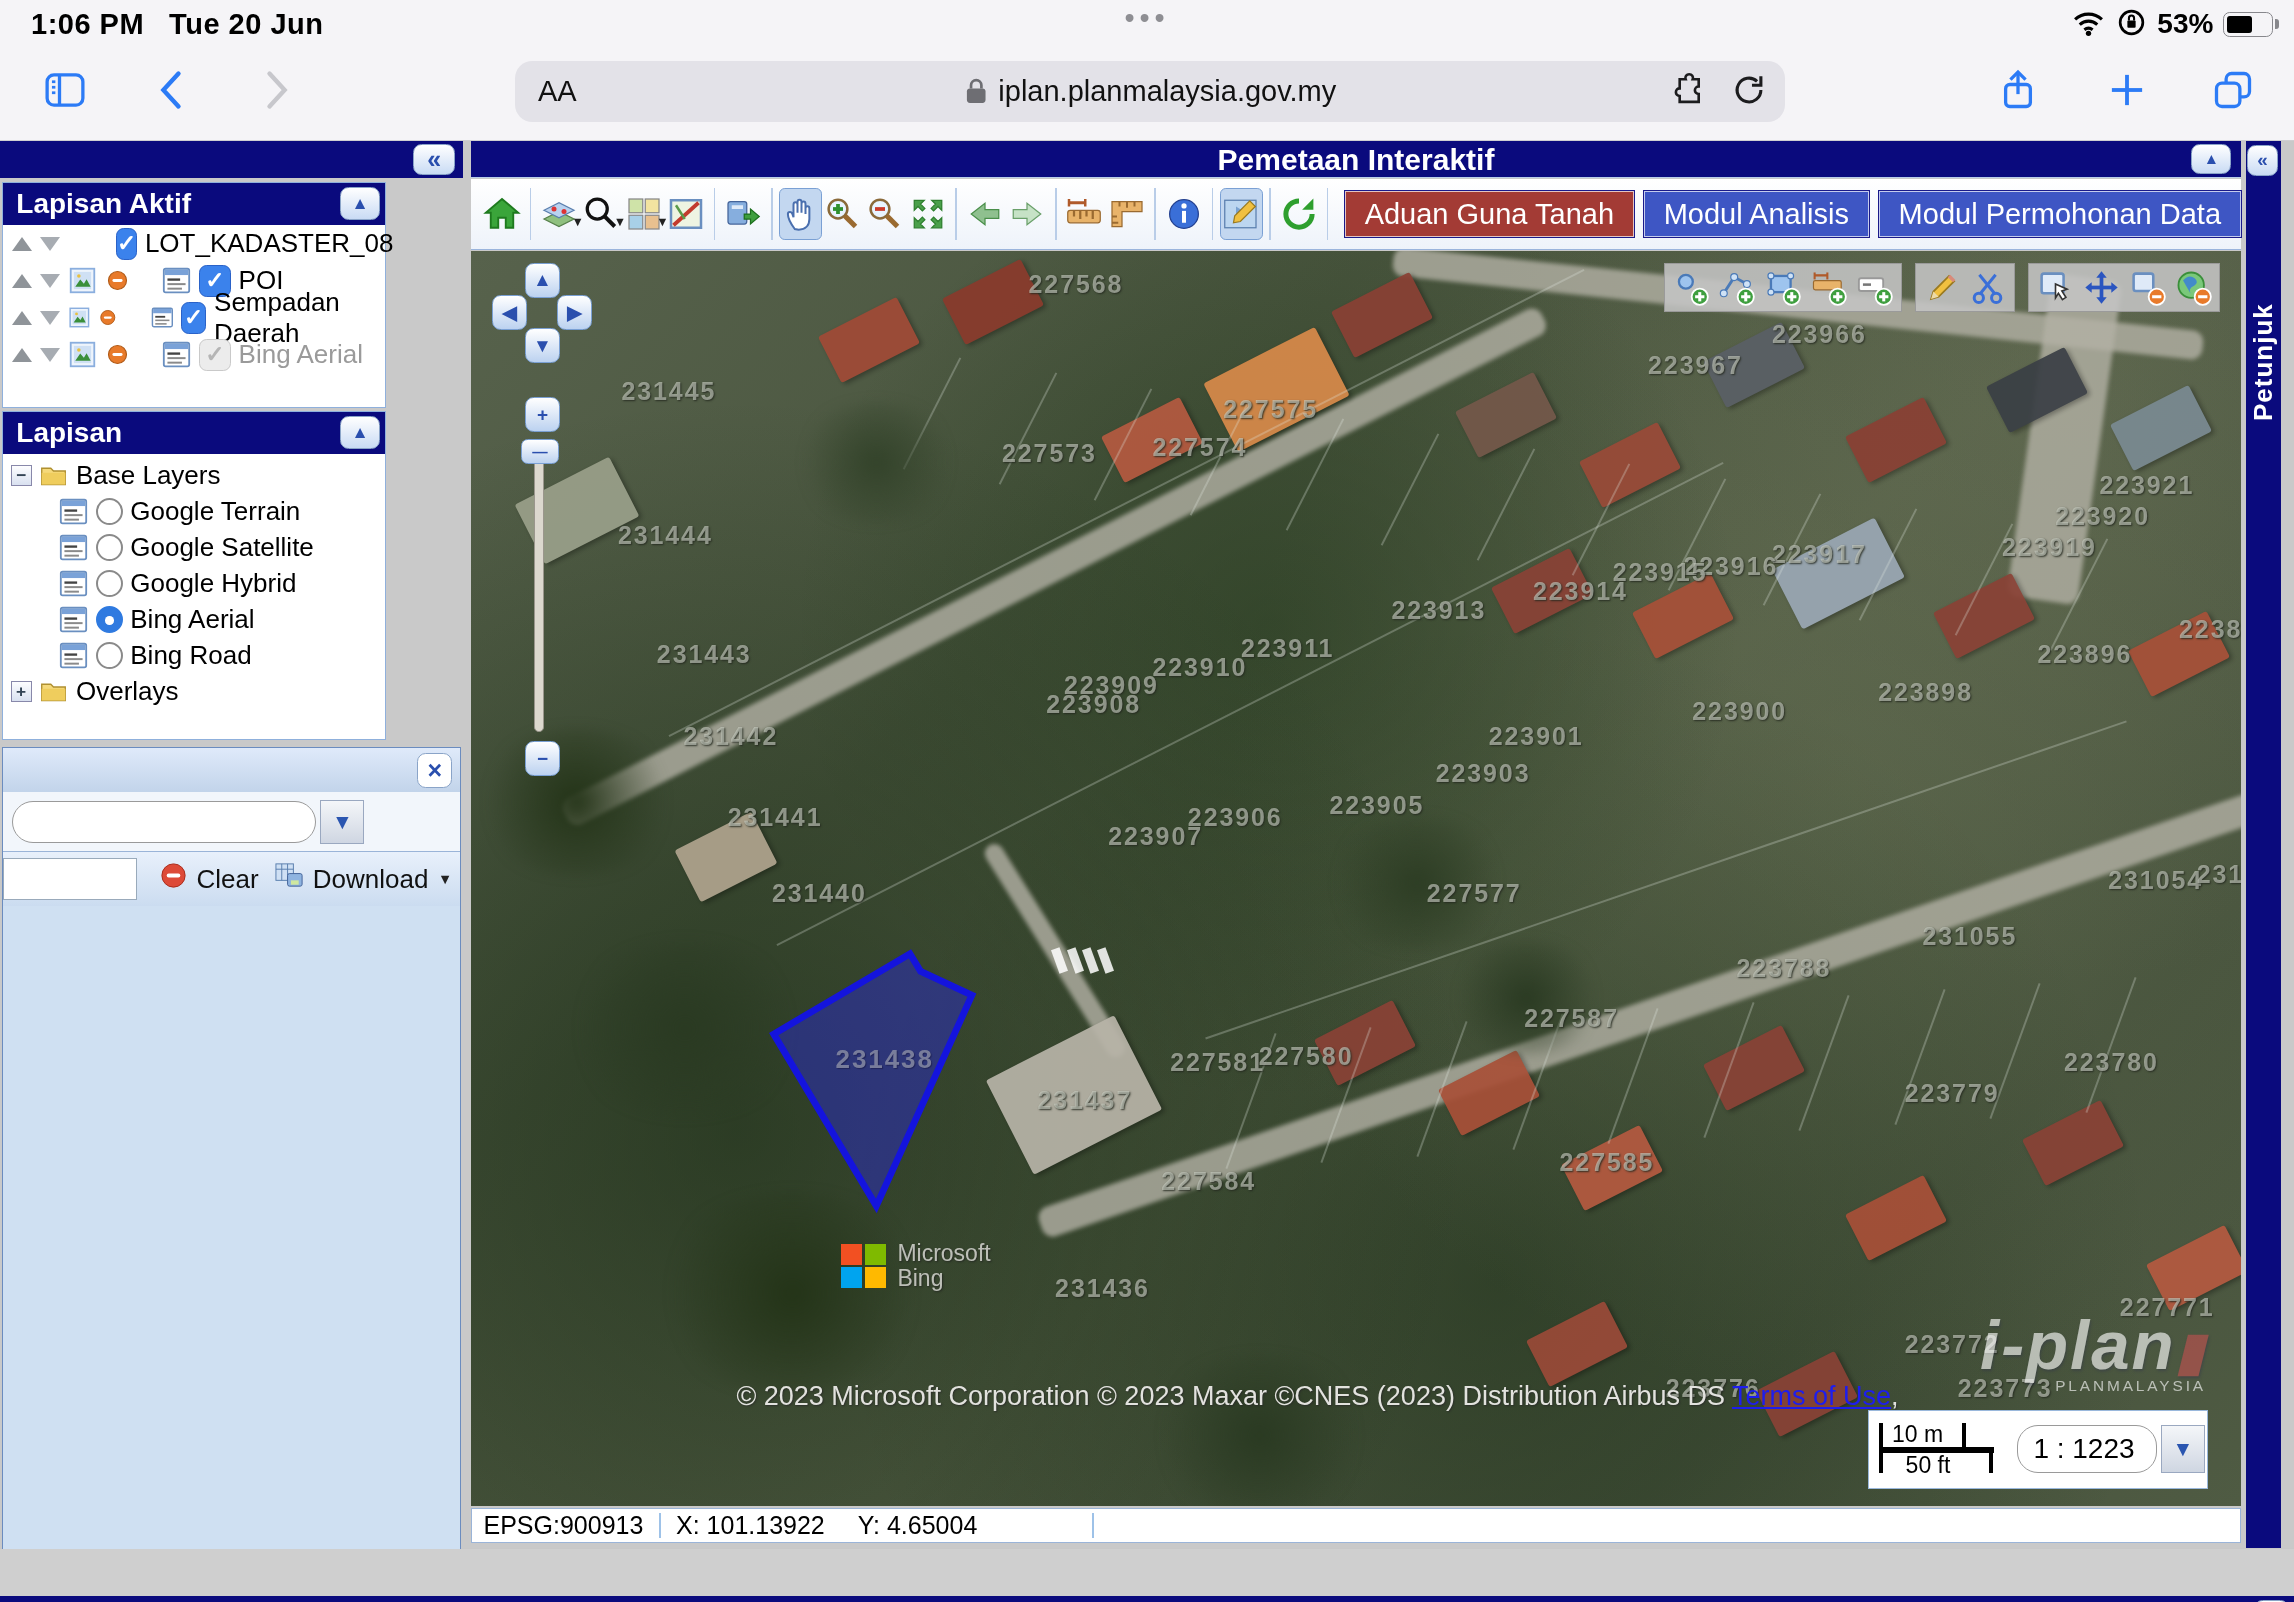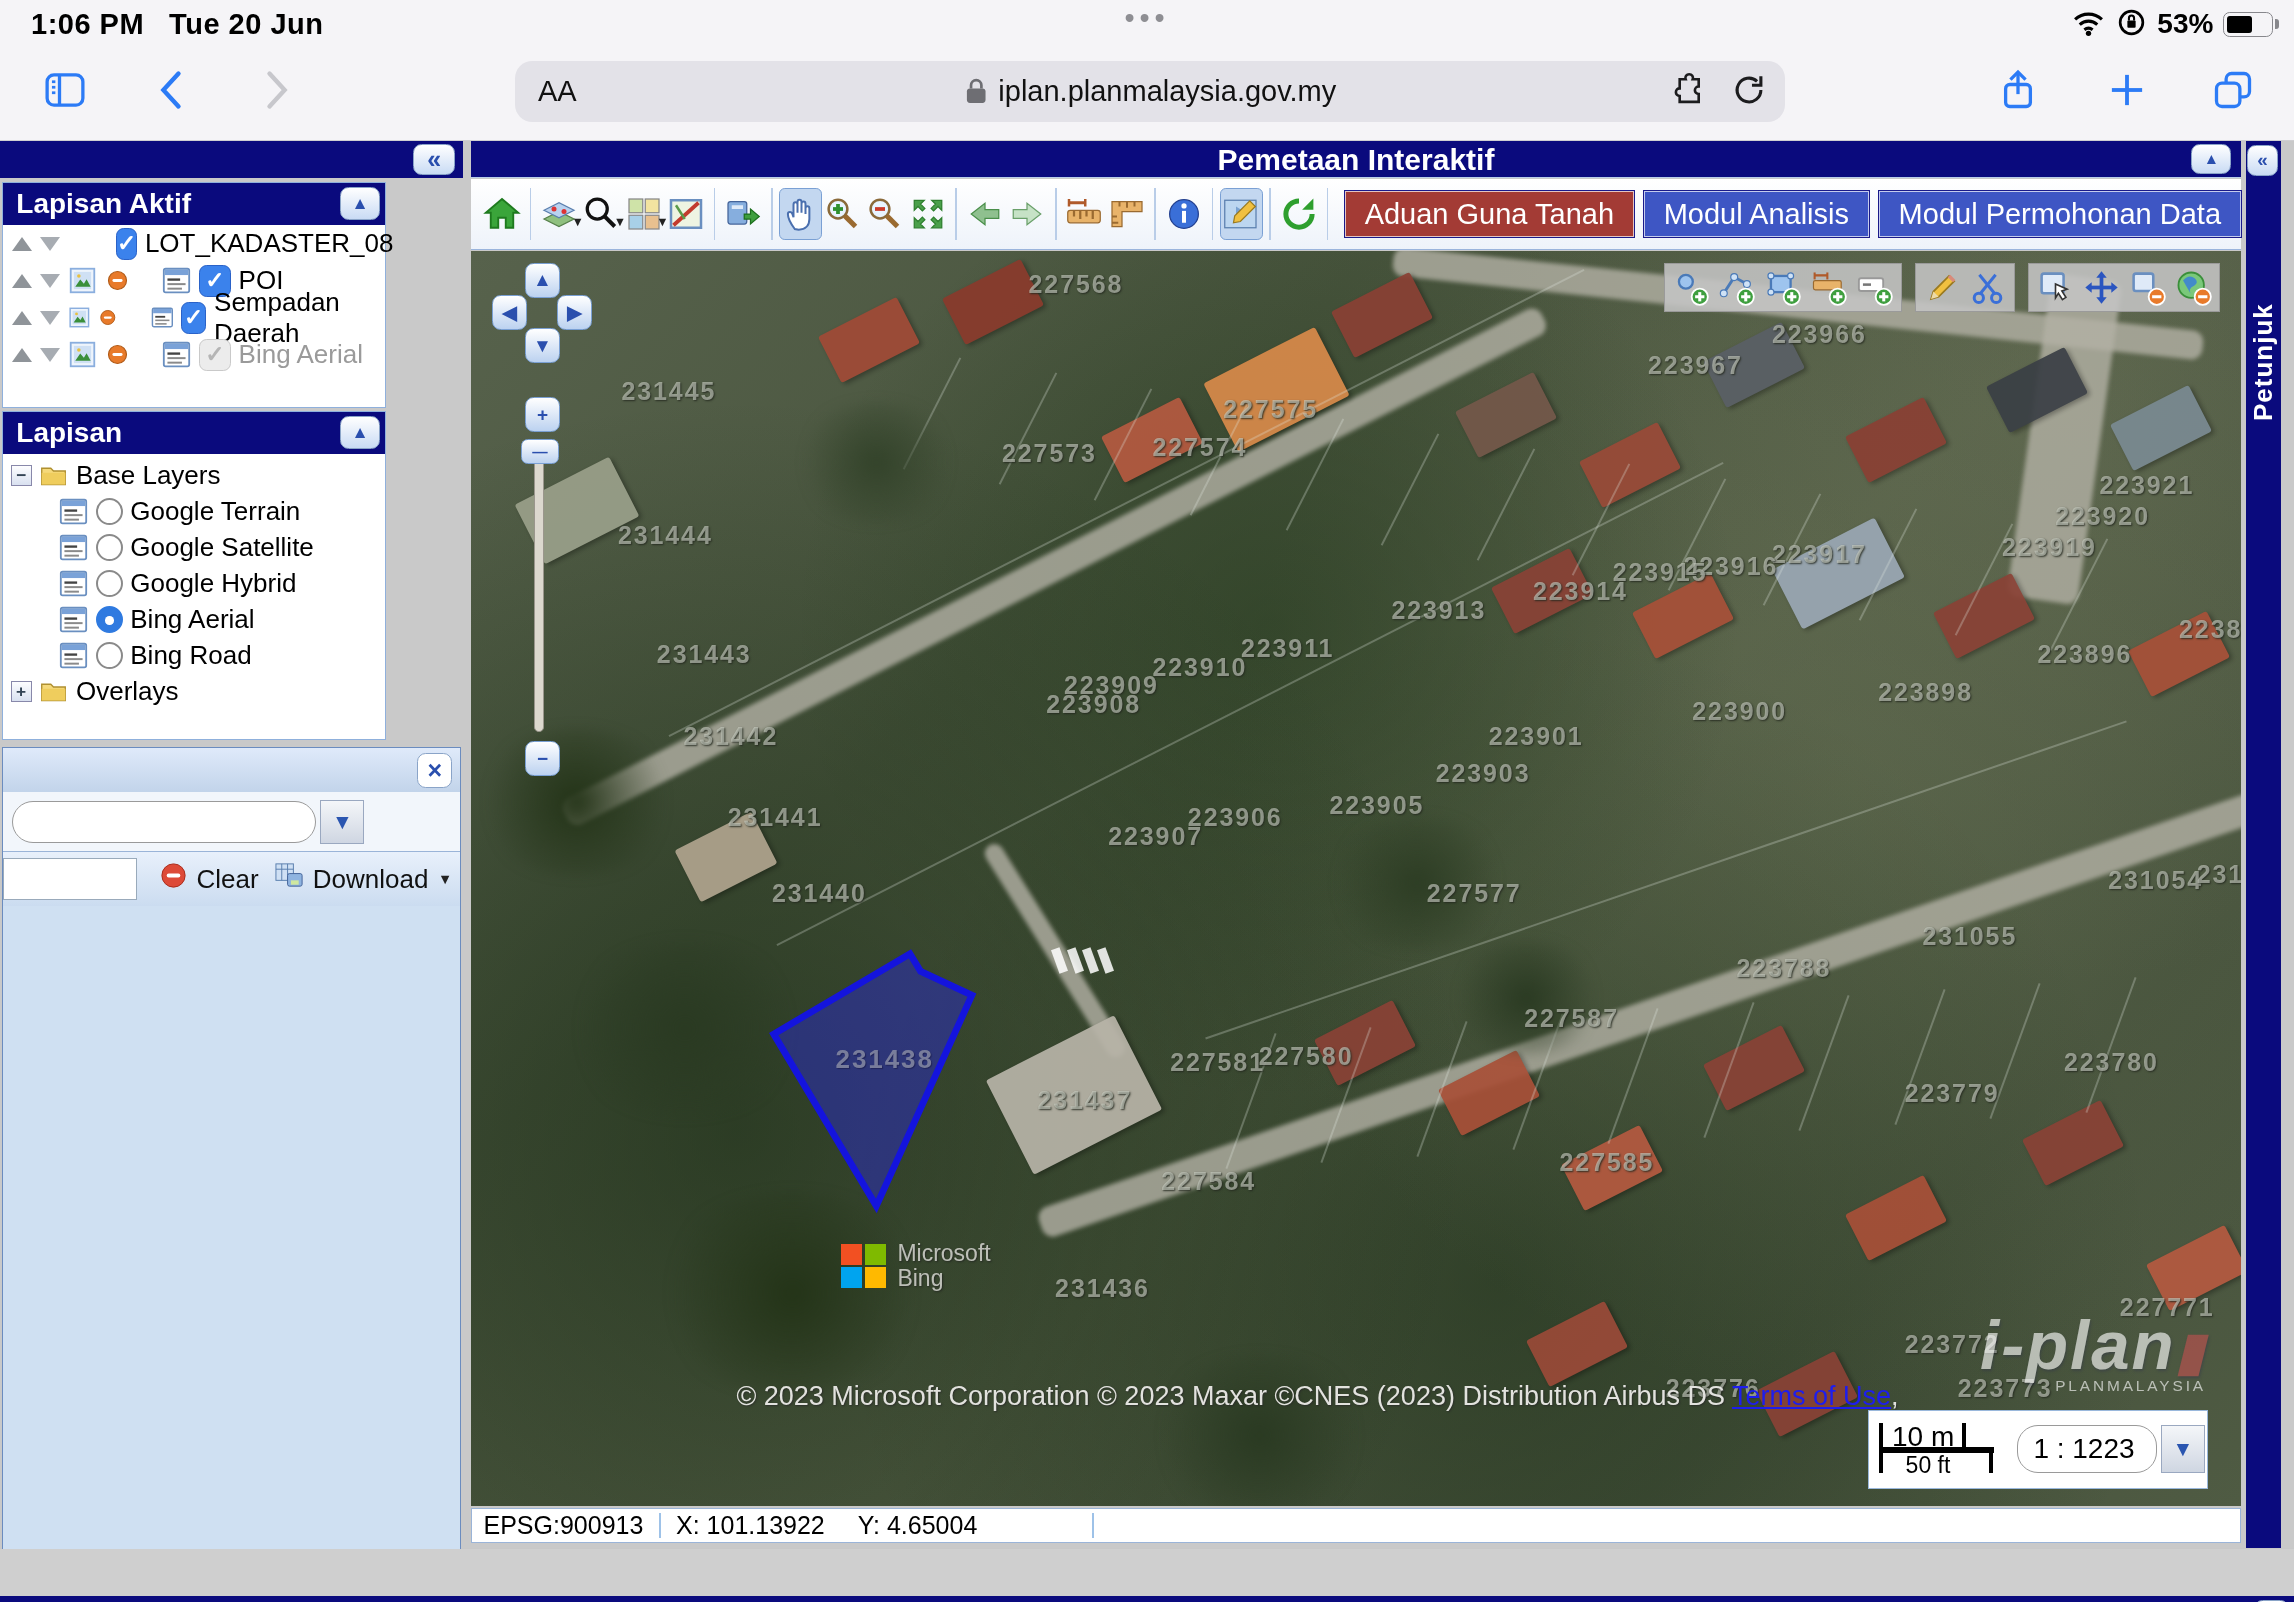--- a/index.html
+++ b/index.html
@@ -135,21 +135,21 @@
   #watermark { position:absolute; right:35px; top:1055px; text-align:left; opacity:.62; color:#fff; }
   #watermark .wm-main { font-size:69px; font-weight:bold; font-style:italic; letter-spacing:1.9px; text-shadow:1px 1.9px 2.9px rgba(40,40,80,.5); }
   #watermark .wm-main .wm-block { color:#c05050; font-size:52px; }
   #watermark .wm-sub { font-size:15.4px; letter-spacing:2.9px; margin-top:-7.7px; text-align:right; }
   #scale-panel { position:absolute; right:33px; bottom:17.3px; width:340px; height:79px; background:#fff; border:1.9px solid #9ab8dc; display:flex; align-items:center; }
   #scalebar { position:relative; width:125px; height:60px; margin-left:9.6px; }
   #scalebar .hline { position:absolute; left:0; top:28px; width:115px; height:5.8px; background:#000; }
   #scalebar .v1 { position:absolute; left:0; top:3.8px; width:4.8px; height:50px; background:#000; }
   #scalebar .v2 { position:absolute; left:83px; top:3.8px; width:4.8px; height:25px; background:#000; }
   #scalebar .v3 { position:absolute; left:110px; top:28px; width:4.8px; height:26px; background:#000; }
-  #scalebar .lab-top { position:absolute; left:13.4px; top:1.9px; font-size:28px; color:#000; }
+  #scalebar .lab-top { position:absolute; left:13.4px; top:1.9px; font-size:23px; color:#000; }
   #scalebar .lab-bot { position:absolute; left:27px; top:33px; font-size:23px; color:#000; }
   #scale-combo { width:140px; height:48px; margin-left:13.4px; background:#fff; border:1.9px solid #9a9a9a; border-radius:21px; font-size:28px; color:#000; display:flex; align-items:center; padding-left:15.4px; }
   #scale-dd { width:44px; height:48px; margin-left:3.8px; background:linear-gradient(#f4f6f9,#cfd6e2); border:1.9px solid #9aa8c0; color:#2a55b0; font-size:21px; font-weight:bold; display:flex; align-items:center; justify-content:center; }
 
   
   #coord-row { position:absolute; left:0; top:1367px; width:1770px; height:35px; background:#fff; border:1px solid #9ab4d8; display:flex; align-items:center; font-size:25px; color:#000; }
   .coord-sep { width:1.9px; height:25px; background:#9ec2e8; margin:0 15.4px; }
 
   
   #right-strip { position:absolute; left:2246px; top:0; width:35px; height:1407px; background:#0a0a7d; }

